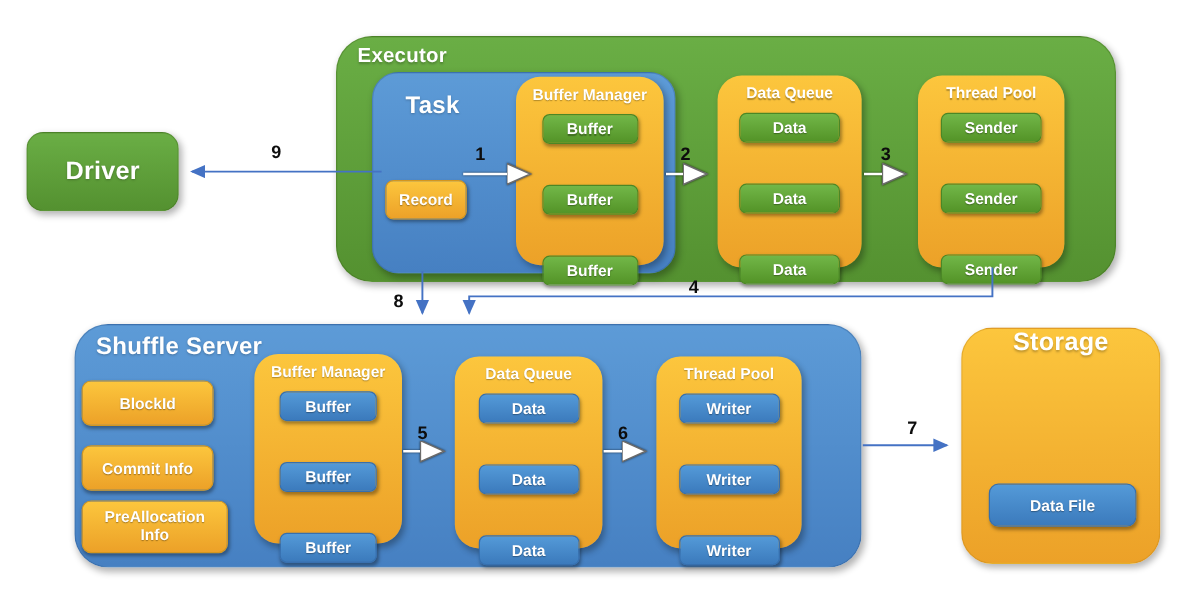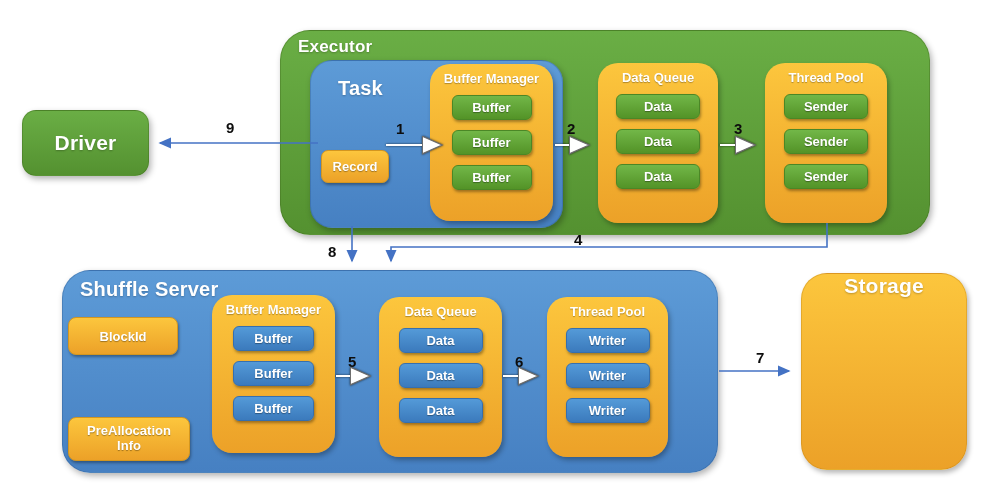--- a/index.html
+++ b/index.html
@@ -32,21 +32,21 @@
   .sub{
     border-radius:20px;
     background:linear-gradient(180deg,#fcc63d 0%,#eca128 100%);
     box-shadow:2px 3px 5px rgba(0,0,0,.30);
     display:flex;flex-direction:column;align-items:center;
   }
   .sub-title{
     color:#fff;font-size:13px;font-weight:700;margin-top:7px;
     text-shadow:0 1px 1px rgba(0,0,0,.3);white-space:nowrap;
   }
-  .sub-items{display:flex;flex-direction:column;align-items:center;gap:10px;margin-top:9px;}
+  .sub-items{display:flex;flex-direction:column;align-items:center;gap:34px;margin-top:9px;}
   .chip{
     height:23px;display:flex;align-items:center;justify-content:center;
     border-radius:6px;color:#fff;font-size:13px;font-weight:700;
     text-shadow:0 1px 1px rgba(0,0,0,.35);
     box-shadow:1px 2px 3px rgba(0,0,0,.35);
   }
   .chip.green{background:linear-gradient(180deg,#72b748 0%,#539327 100%);border:1px solid #4b8726;}
   .chip.blue{background:linear-gradient(180deg,#549ad8 0%,#3b7abc 100%);border:1px solid #366fae;}
   .chip.orange{background:linear-gradient(180deg,#fcc63d 0%,#eca128 100%);border:1px solid #d3961f;}
   .num{
@@ -97,20 +97,21 @@
 
   <div class="box green-big" style="left:22px;top:110px;width:127px;height:66px;border-radius:14px;display:flex;align-items:center;justify-content:center;">
     <div class="big-title" style="font-size:21px;">Driver</div>
   </div>
 
   <div class="box blue-big" style="left:62px;top:270px;width:656px;height:203px;border-radius:28px;">
     <div class="big-title" style="position:absolute;left:17px;top:7px;">Shuffle Server</div>
   </div>
 
   <div class="chip orange" style="position:absolute;left:68px;top:317px;width:108px;height:36px;border-radius:8px;">BlockId</div>
+  <div class="chip orange" style="position:absolute;left:68px;top:371px;width:108px;height:36px;border-radius:8px;">Commit Info</div>
   <div class="chip orange" style="position:absolute;left:68px;top:417px;width:108px;height:38px;border-radius:8px;text-align:center;line-height:1.15;padding:2px 6px;">PreAllocation Info</div>
 
   <div class="box sub" style="left:212px;top:295px;width:123px;height:158px;">
     <div class="sub-title">Buffer Manager</div>
     <div class="sub-items">
       <div class="chip blue" style="width:79px;">Buffer</div>
       <div class="chip blue" style="width:79px;">Buffer</div>
       <div class="chip blue" style="width:79px;">Buffer</div>
     </div>
   </div>
@@ -128,20 +129,21 @@
     <div class="sub-title">Thread Pool</div>
     <div class="sub-items">
       <div class="chip blue" style="width:82px;">Writer</div>
       <div class="chip blue" style="width:82px;">Writer</div>
       <div class="chip blue" style="width:82px;">Writer</div>
     </div>
   </div>
 
   <div class="box orange-big" style="left:801px;top:273px;width:166px;height:197px;border-radius:26px;">
     <div class="big-title" style="position:absolute;left:0;right:0;top:0;text-align:center;font-size:21px;">Storage</div>
+    <div class="chip blue" style="position:absolute;left:22px;top:129px;width:121px;height:34px;border-radius:8px;">Data File</div>
   </div>
 
   <svg id="arrow-layer" viewBox="0 0 997 499">
     <defs>
       <marker id="head-white" markerWidth="11" markerHeight="9" refX="8.5" refY="4" orient="auto">
         <path d="M0,0 L9,4 L0,8 z" fill="#ffffff" stroke="#6b6b6b" stroke-width="0.6"></path>
       </marker>
       <marker id="head-blue" markerWidth="10" markerHeight="8" refX="7" refY="3.5" orient="auto">
         <path d="M0,0 L8,3.5 L0,7 z" fill="#4472c4"></path>
       </marker>

